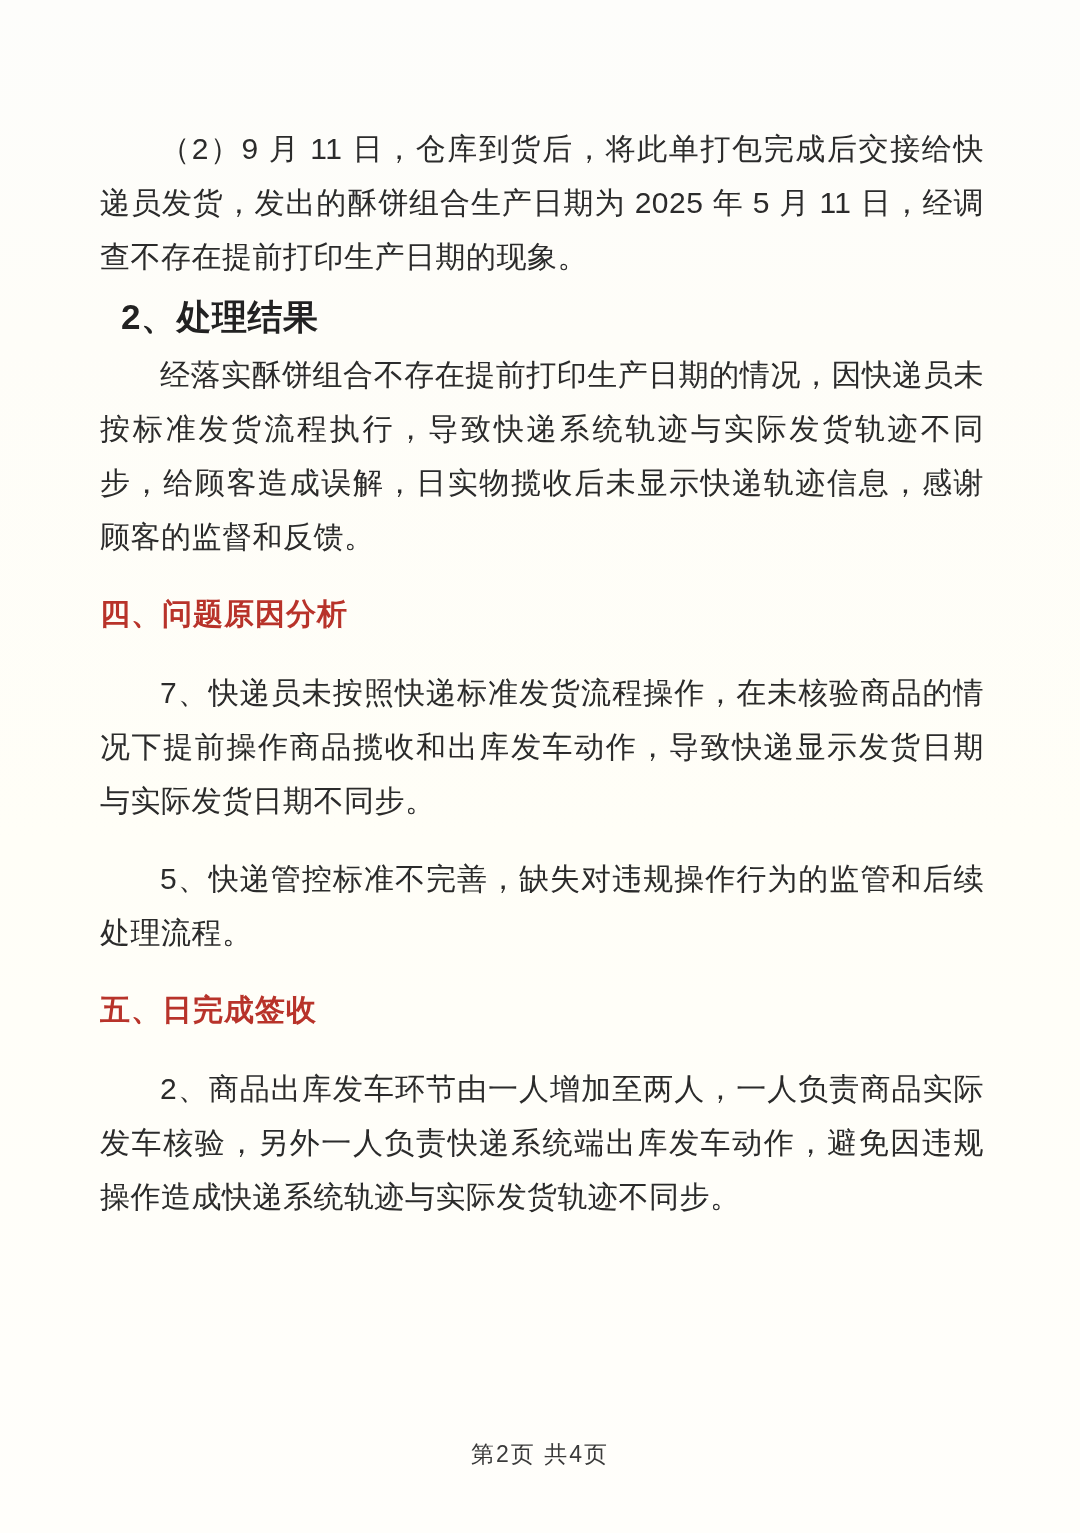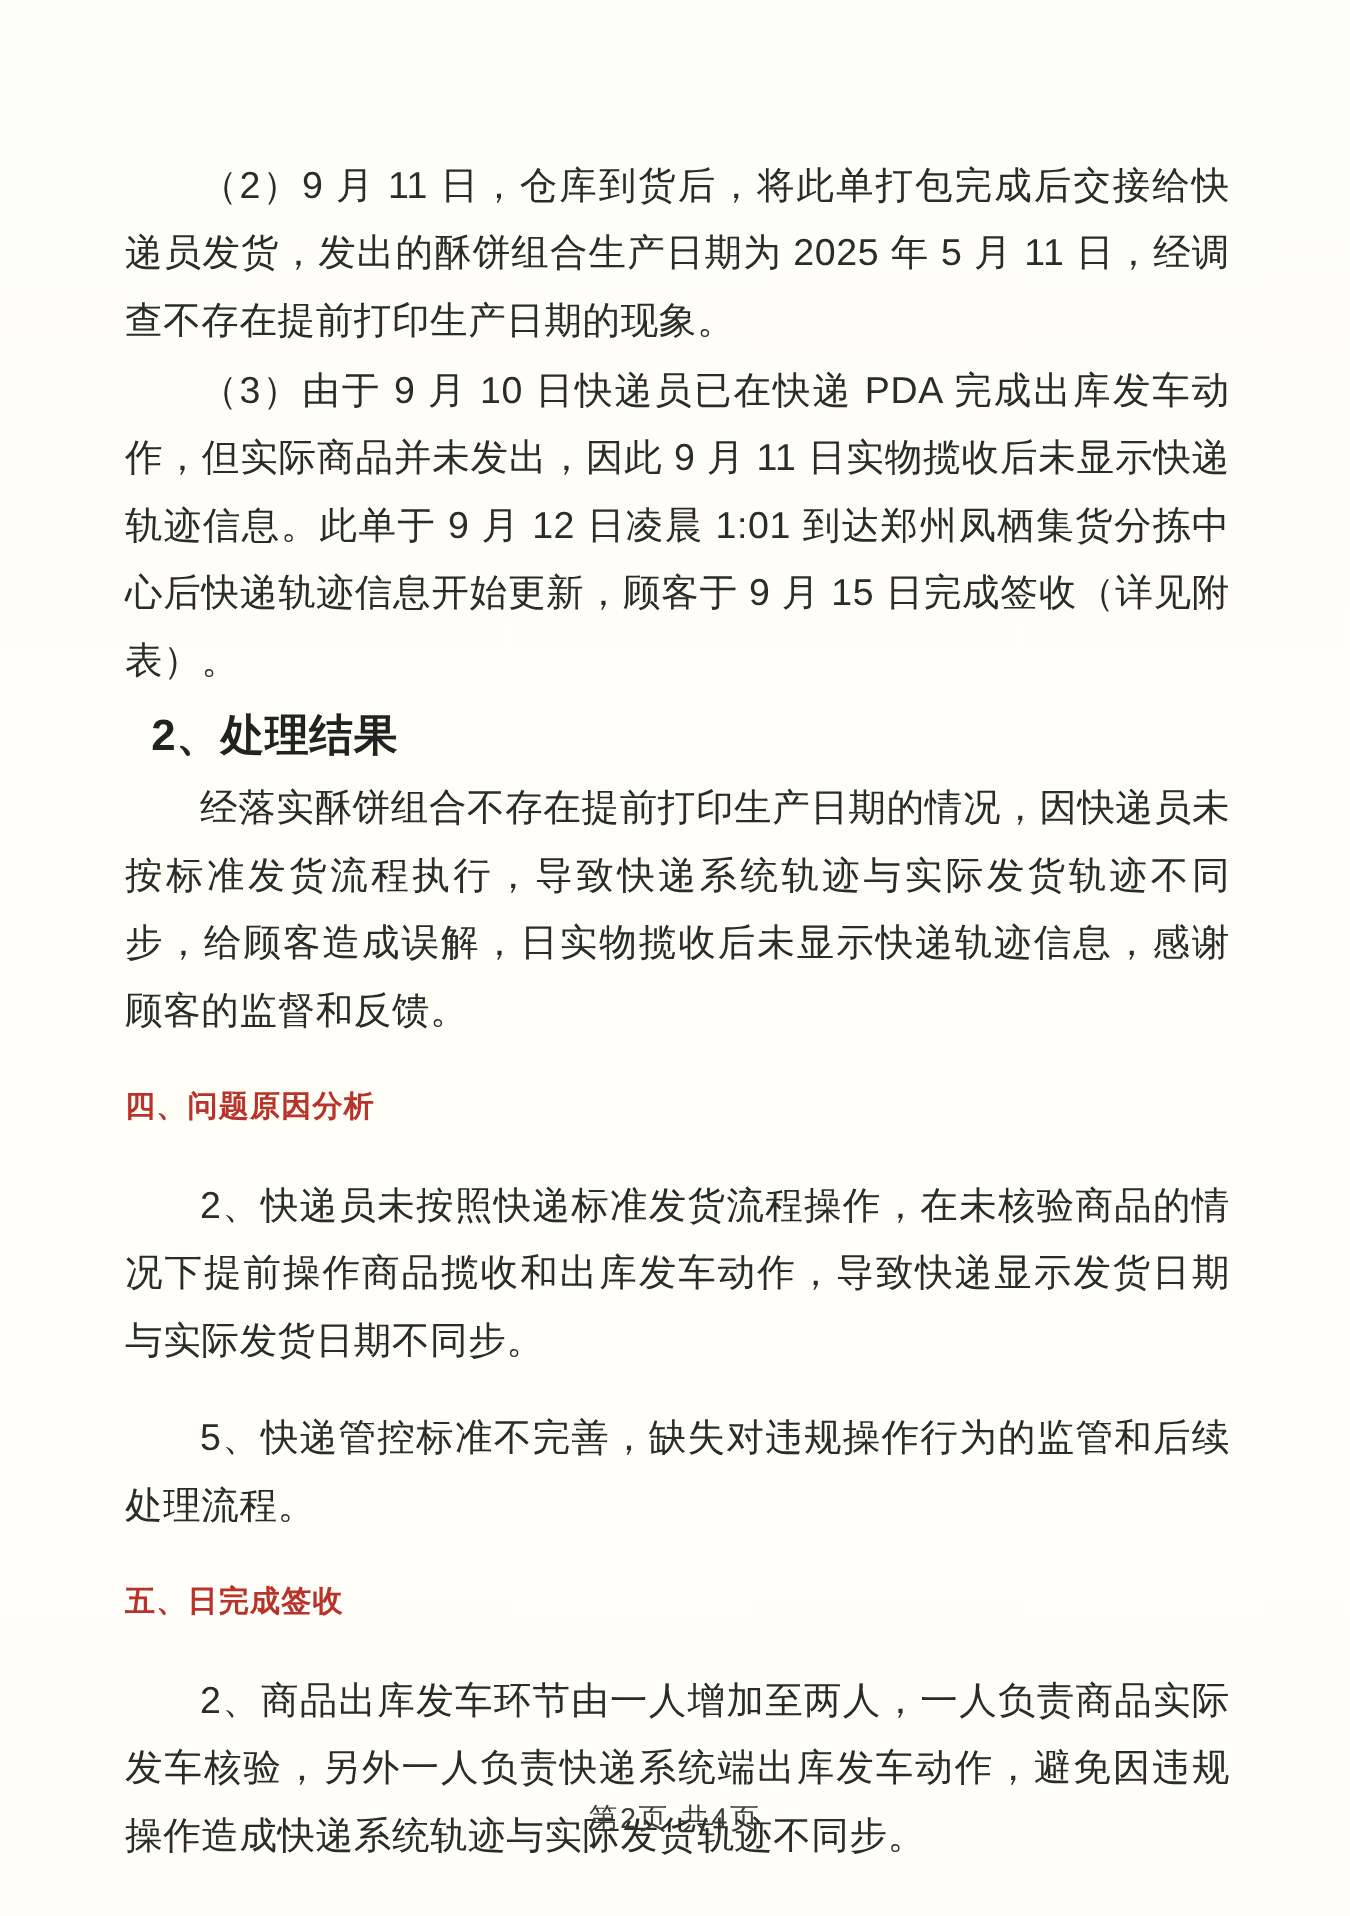--- a/index.html
+++ b/index.html
@@ -33,21 +33,21 @@
   .sub-heading {
     font-size: 35px;
     line-height: 54px;
     font-weight: 700;
     color: #222222;
     margin: 6px 0 4px 0;
     padding-left: 0.6em;
     letter-spacing: 0.5px;
   }
   .red-heading {
-    font-size: 24px;
+    font-size: 30px;
     line-height: 56px;
     font-weight: 700;
     color: var(--heading-red, #b8332a);
     margin: 22px 0 24px 0;
     letter-spacing: 1px;
   }
   .footer {
     position: absolute;
     left: 0;
     bottom: 63px;
@@ -58,29 +58,28 @@
     letter-spacing: 2px;
   }
 </style>
 </head>
 <body>
 
 <div class="page">
 
   <p class="body-p">（2）9 月 11 日，仓库到货后，将此单打包完成后交接给快递员发货，发出的酥饼组合生产日期为 2025 年 5 月 11 日，经调查不存在提前打印生产日期的现象。</p>
 
-  <p class="body-p">（3）由于 9 月 10 日快递员已在快递 PDA 完成出库发车动作，但实际商品并未发出，因此 9 月 11 日实物揽收后未显示快递轨迹信息。此单于 9 月 12 日凌晨 1:01 到达郑州凤栖集货分拣中心后快递轨迹信息开始更新，顾客于 9 月 15 日完成签收（详见附表）。</p>
 
   <h3 class="sub-heading">2、处理结果</h3>
 
   <p class="body-p">经落实酥饼组合不存在提前打印生产日期的情况，因快递员未按标准发货流程执行，导致快递系统轨迹与实际发货轨迹不同步，给顾客造成误解，日实物揽收后未显示快递轨迹信息，感谢顾客的监督和反馈。</p>
 
   <h2 class="red-heading">四、问题原因分析</h2>
 
-  <p class="body-p sp-after">2、快递员未按照快递标准发货流程操作，在未核验商品的情况下提前操作商品揽收和出库发车动作，导致快递显示发货日期与实际发货日期不同步。</p>
+  <p class="body-p sp-after">7、快递员未按照快递标准发货流程操作，在未核验商品的情况下提前操作商品揽收和出库发车动作，导致快递显示发货日期与实际发货日期不同步。</p>
 
   <p class="body-p">5、快递管控标准不完善，缺失对违规操作行为的监管和后续处理流程。</p>
 
   <h2 class="red-heading">五、日完成签收</h2>
 
 
   <p class="body-p">2、商品出库发车环节由一人增加至两人，一人负责商品实际发车核验，另外一人负责快递系统端出库发车动作，避免因违规操作造成快递系统轨迹与实际发货轨迹不同步。</p>
 
   <div class="footer">第2页 共4页</div>
 

